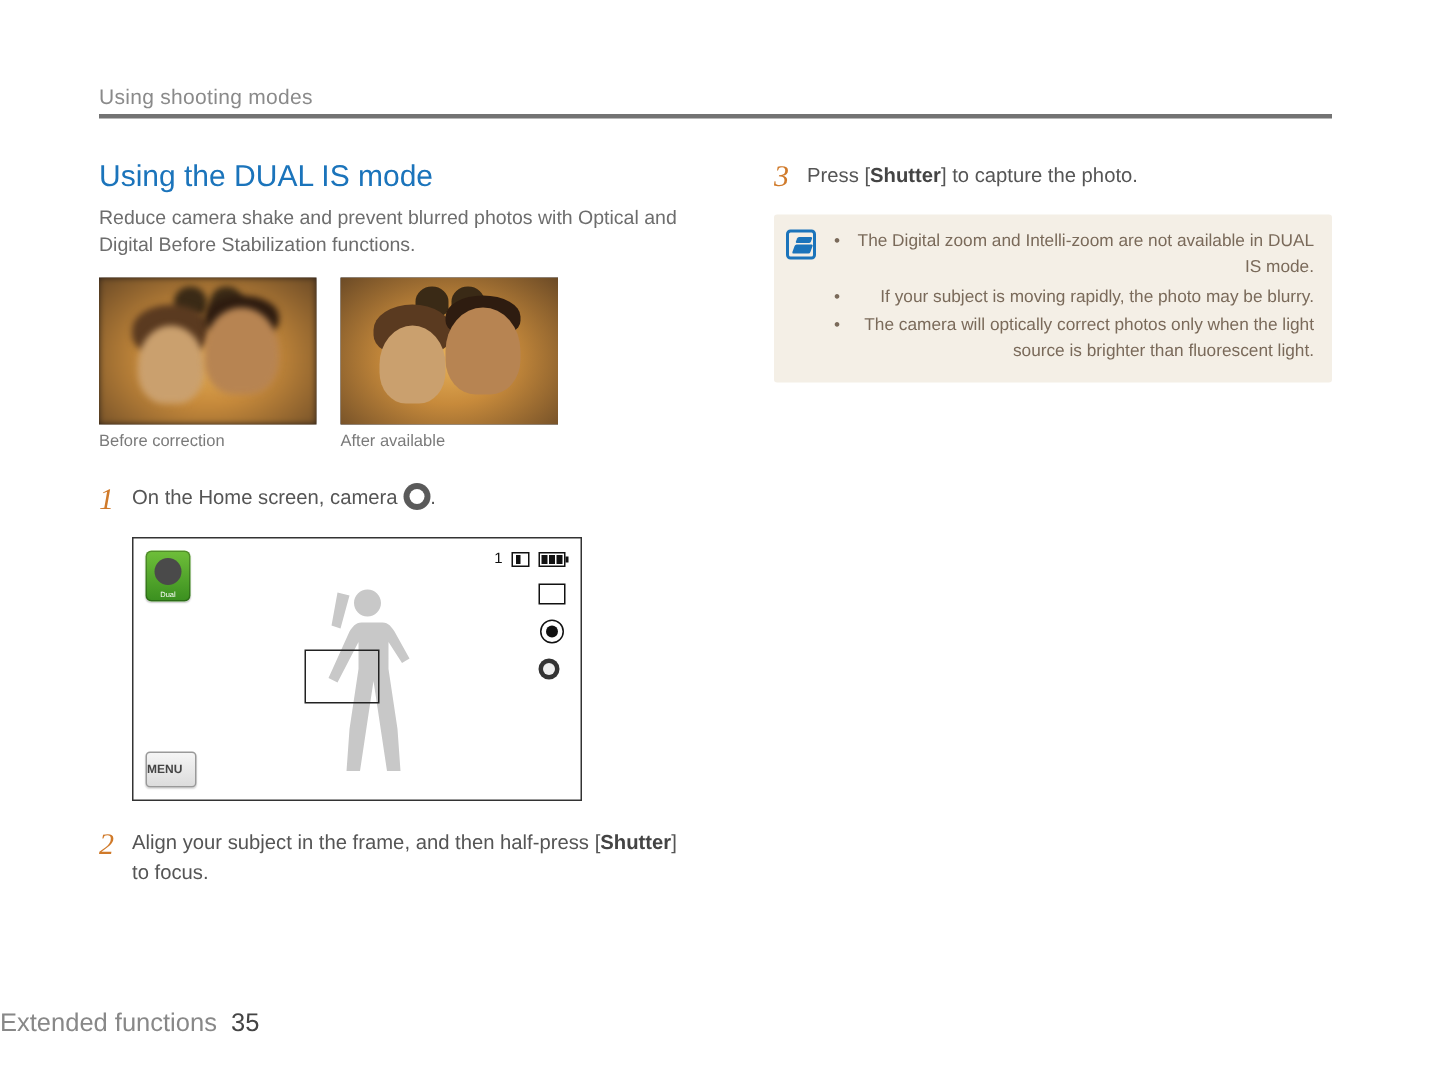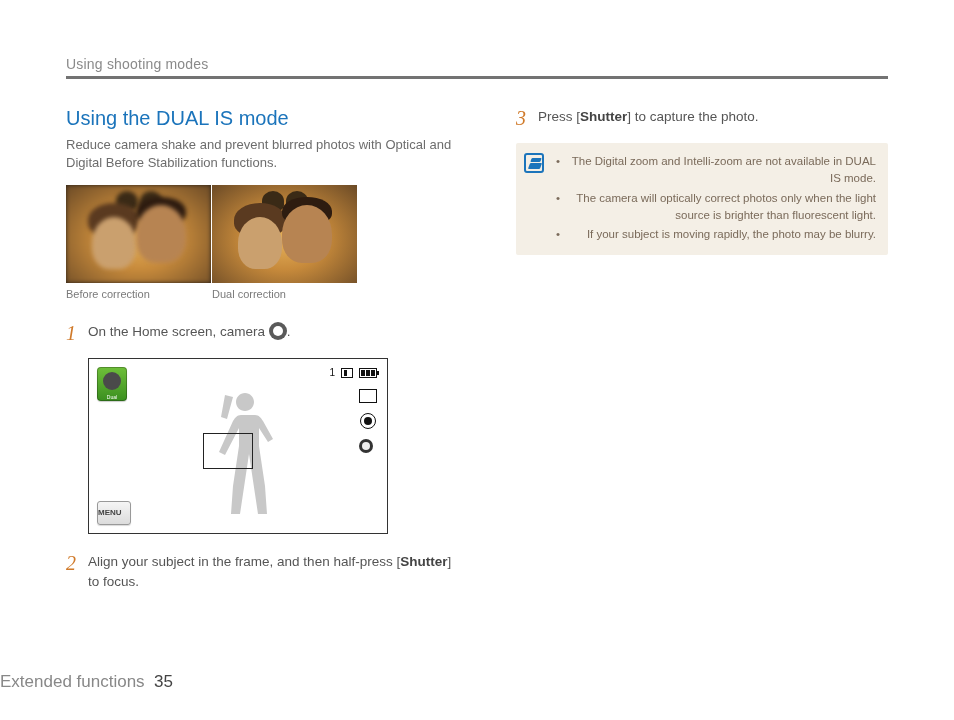--- a/index.html
+++ b/index.html
@@ -33,21 +33,21 @@
       font-weight: 400;
       margin-bottom: 6px;
     }
     .intro {
       font-size: 13px;
       color: #6d6d6d;
       line-height: 1.35;
       font-weight: 300;
       margin-bottom: 14px;
     }
-    .compare-row { display: flex; gap: 1px; margin-bottom: 22px; }
+    .compare-row { display: flex; gap: 16px; margin-bottom: 22px; }
     .compare-item { width: 145px; }
     .photo {
       width: 145px;
       height: 98px;
       background: #2a2018;
       position: relative;
       overflow: hidden;
     }
     .photo .bg-warm {
       position: absolute; inset: 0;
@@ -190,21 +190,21 @@
       </div>
       <div class="compare-item">
         <div class="photo">
           <div class="bg-warm"></div>
             <div class="palms"></div>
             <div class="hair1"></div>
             <div class="head1"></div>
             <div class="hair2"></div>
             <div class="head2"></div>
         </div>
-        <div class="caption">Dual correction</div>
+        <div class="caption">After available</div>
       </div>
     </div>
 
     <div class="step">
       <div class="step-num">1</div>
       <div class="step-body">
         <span>On the Home screen, camera </span><span class="inline-icon"></span><span>.</span>
       </div>
     </div>
 
@@ -251,22 +251,22 @@
       <div class="step-num">3</div>
       <div class="step-body">
         <span>Press [</span><b>Shutter</b><span>] to capture the photo.</span>
       </div>
     </div>
 
     <div class="note-box">
       <div class="note-icon"></div>
       <ul>
         <li>The Digital zoom and Intelli-zoom are not available in DUAL IS mode.</li>
+        <li>If your subject is moving rapidly, the photo may be blurry.</li>
         <li>The camera will optically correct photos only when the light source is brighter than fluorescent light.</li>
-        <li>If your subject is moving rapidly, the photo may be blurry.</li>
       </ul>
     </div>
   </div>
 </div>
 
 <div class="footer">
   <span>Extended functions</span>&nbsp;&nbsp;<span class="pg">35</span>
 </div>
 
 </body></html>

